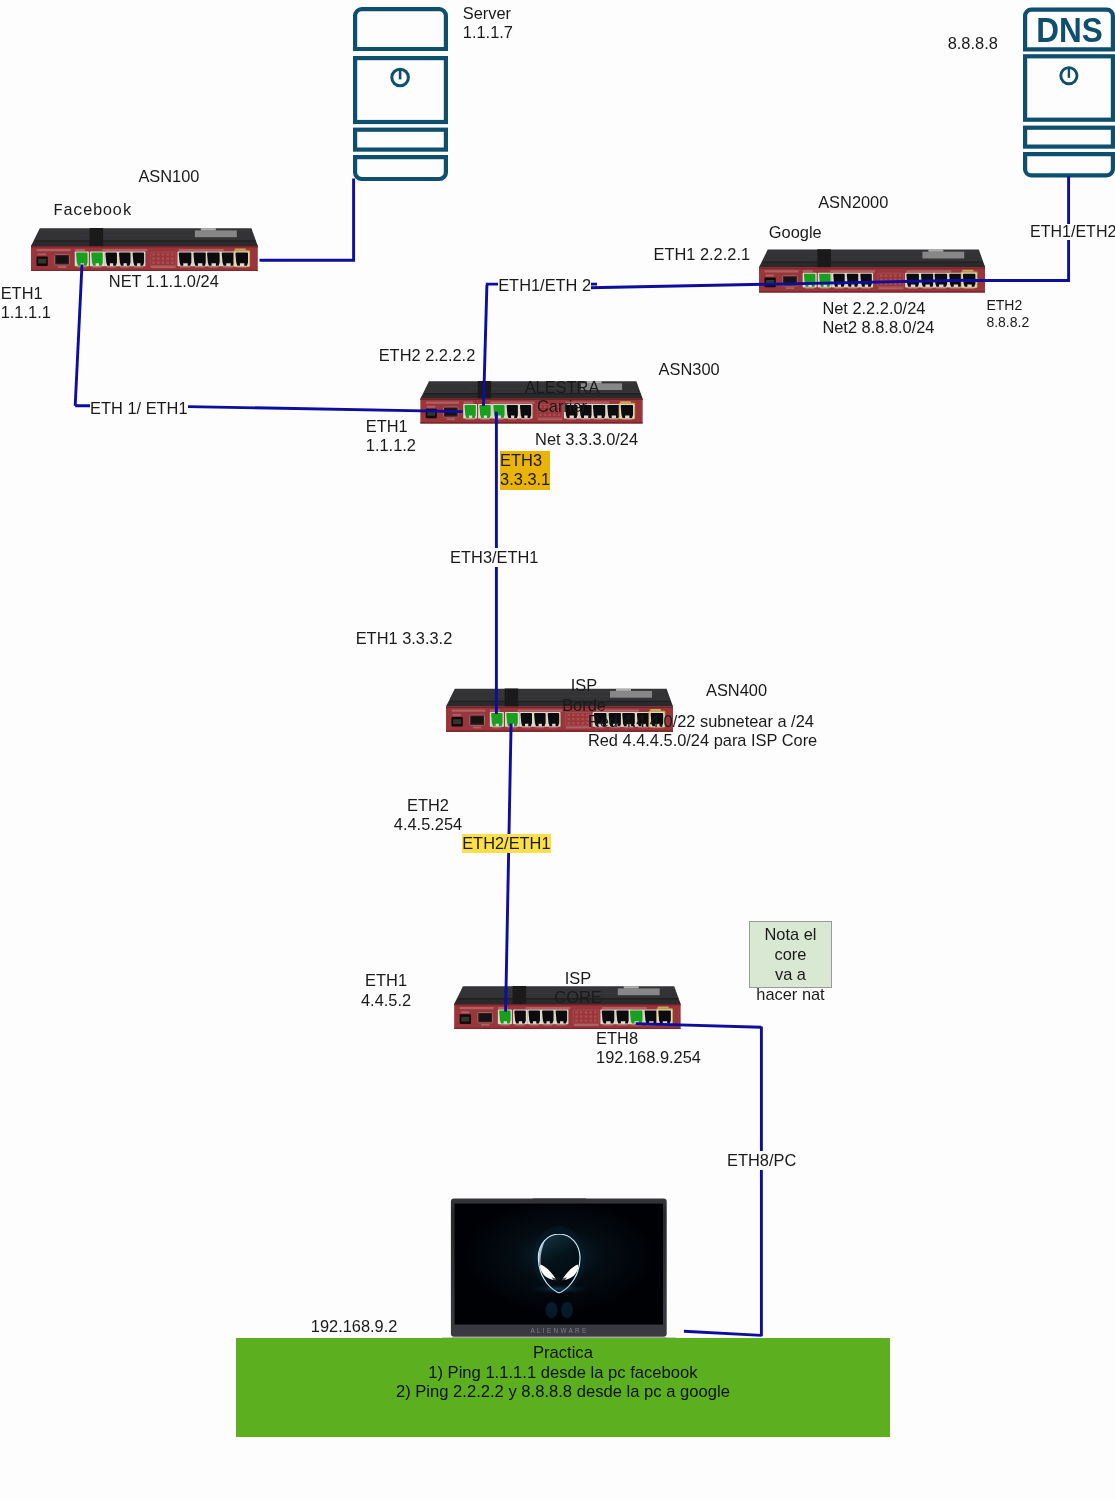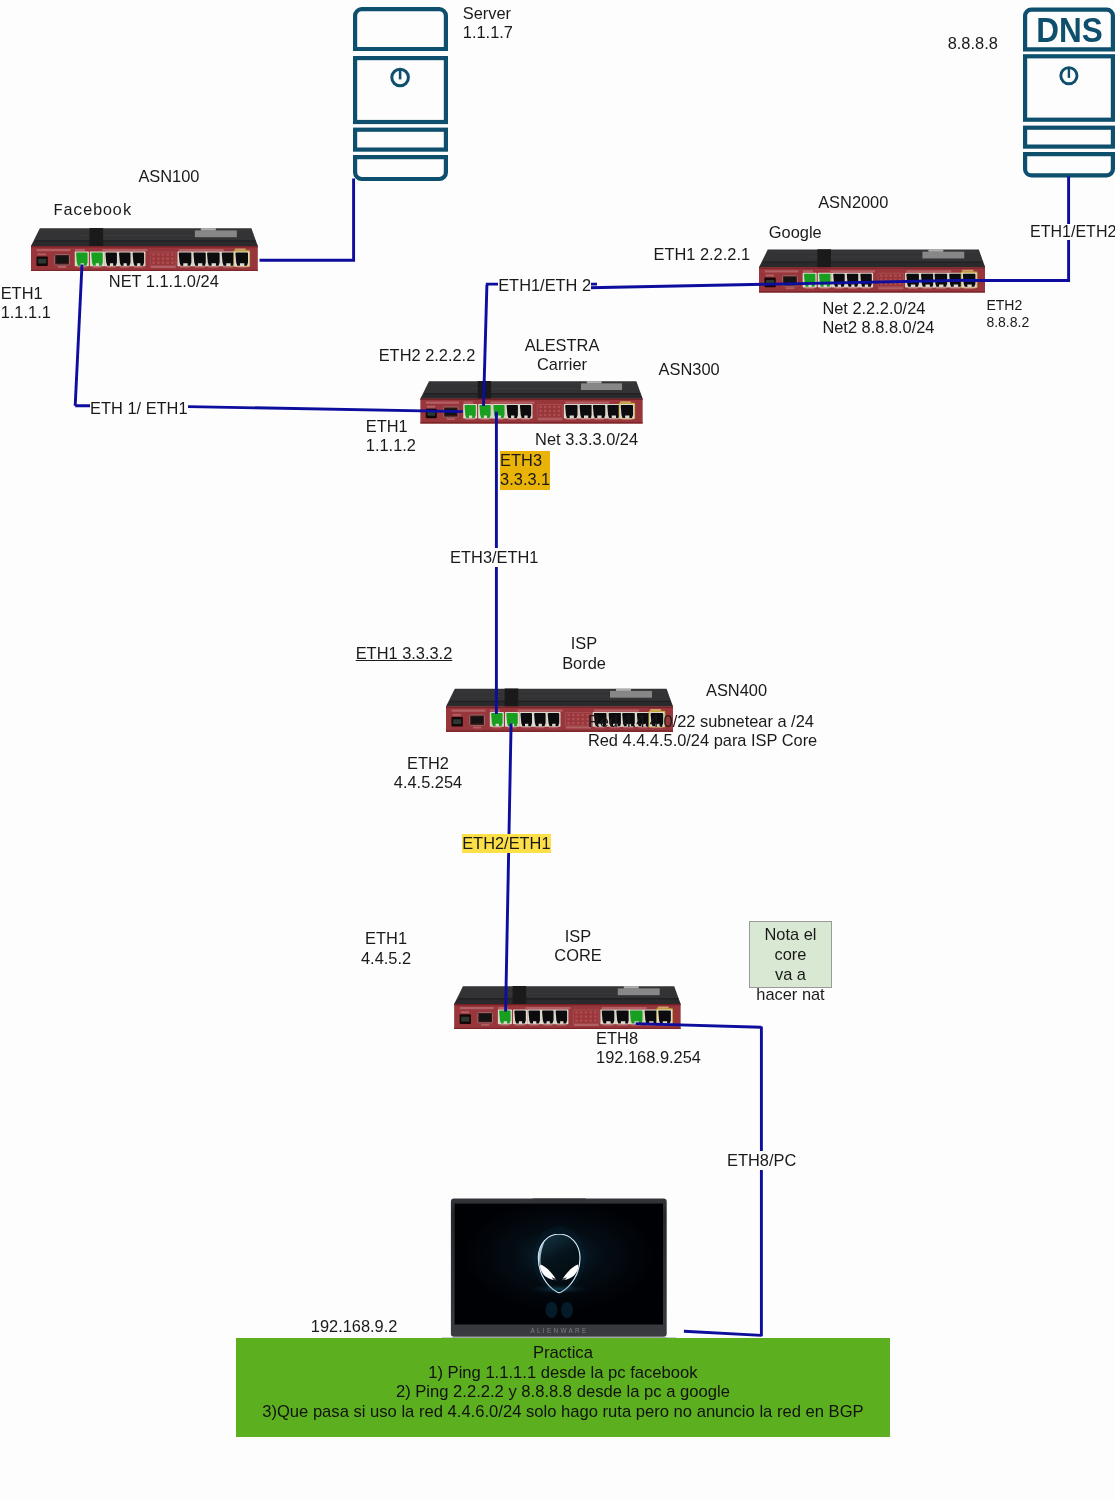--- a/index.html
+++ b/index.html
@@ -1,19 +1,19 @@
 <!DOCTYPE html>
 <html><head>
 <meta charset="utf-8">
 <style>
   html,body{margin:0;padding:0;}
   body{width:1115px;height:1500px;background:#fdfdfd;position:relative;overflow:hidden;
        font-family:"Liberation Sans",sans-serif;color:#1a1a1a;-webkit-font-smoothing:antialiased;}
   .lbl{position:absolute;font-size:16.4px;line-height:19.3px;white-space:pre;z-index:8;}
-  .ctr{text-align:center;}
+  .ctr{text-align:center;margin-top:42px;}
   #links{position:absolute;left:0;top:0;width:1115px;height:1500px;z-index:5;}
   .rt{position:absolute;}
 
   
   .rt svg, svg.rt{display:block;}
   .routerimg{filter:blur(0.35px) saturate(1.02);}
   .rtop{fill:#333335;}
   .rtop2{fill:#2a2a2c;}
   .rtopln{stroke:#404044;stroke-width:0.8;fill:none;opacity:.7;}
   .rtopln2{stroke:#1d1d1f;stroke-width:1.3;fill:none;opacity:.85;}
@@ -572,28 +572,28 @@
 <div class="lbl" style="left:658.6px;top:360px;text-align:right;">ASN300</div>
 <div class="lbl" style="left:378.7px;top:346.2px;">ETH2 2.2.2.2</div>
 <div class="lbl" style="left:365.8px;top:417.2px;"><span>ETH1</span><br><span>1.1.1.2</span></div>
 <div class="lbl" style="left:535.1px;top:430.2px;">Net 3.3.3.0/24</div>
 <div class="lbl" style="left:500.1px;top:451.2px;background:#eab308;"><span>ETH3</span><br><span>3.3.3.1</span></div>
 
 <div class="lbl" style="left:450.1px;top:548.1px;background:#fdfdfd;">ETH3/ETH1</div>
 
 <div class="lbl ctr" style="left:531px;top:634.3px;width:106px;"><span>ISP</span><br><span>Borde</span></div>
 <div class="lbl" style="left:706px;top:681.4px;">ASN400</div>
-<div class="lbl" style="left:355.7px;top:644px;text-decoration:underline;">ETH1 3.3.3.2</div>
+<div class="lbl" style="left:355.7px;top:629px;">ETH1 3.3.3.2</div>
 <div class="lbl ctr" style="left:383px;top:753.9px;width:90px;"><span>ETH2</span><br><span>4.4.5.254</span></div>
 <div class="lbl" style="left:571.9px;top:712px;margin-left:16px;"><span>Red 4.4.4.0/22 subnetear a /24</span><br><span>Red 4.4.4.5.0/24 para ISP Core</span></div>
 
 <div class="lbl" style="left:462.2px;top:833.9px;background:#fde047;">ETH2/ETH1</div>
 
 <div class="lbl ctr" style="left:524px;top:926.7px;width:108px;"><span>ISP</span><br><span>CORE</span></div>
 <div class="lbl ctr" style="left:361px;top:929.3px;"><span>ETH1</span><br><span>4.4.5.2</span></div>
 <div class="lbl" style="left:596.1px;top:1029.1px;"><span>ETH8</span><br><span>192.168.9.254</span></div>
 
 <div class="notebox" style="left:749px;top:921.3px;width:83px;height:66.8px;"><span>Nota el core</span><br><span>va a</span><br><span>hacer nat</span></div>
 
 <div class="lbl" style="left:727.0px;top:1151.0px;background:#fdfdfd;">ETH8/PC</div>
 <div class="lbl" style="left:310.8px;top:1317.1px;">192.168.9.2</div>
 
-<div class="practice" style="left:236px;top:1338px;width:653.8px;height:99.4px;"><span>Practica</span><br><span>1) Ping 1.1.1.1 desde la pc facebook</span><br><span>2) Ping 2.2.2.2 y 8.8.8.8 desde la pc a google</span><br><span>3)Que pasa si uso la red 4.4.6.0/24 solo hago ruta pero no anuncio la red en BGP</span></div>
+<div class="practice" style="left:236px;top:1338px;width:653.8px;height:99.4px;"><span>Practica</span><br><span>1) Ping 1.1.1.1 desde la pc facebook</span><br><span>2) Ping 2.2.2.2 y 8.8.8.8 desde la pc a google</span><br></div>
 
 </body></html>

